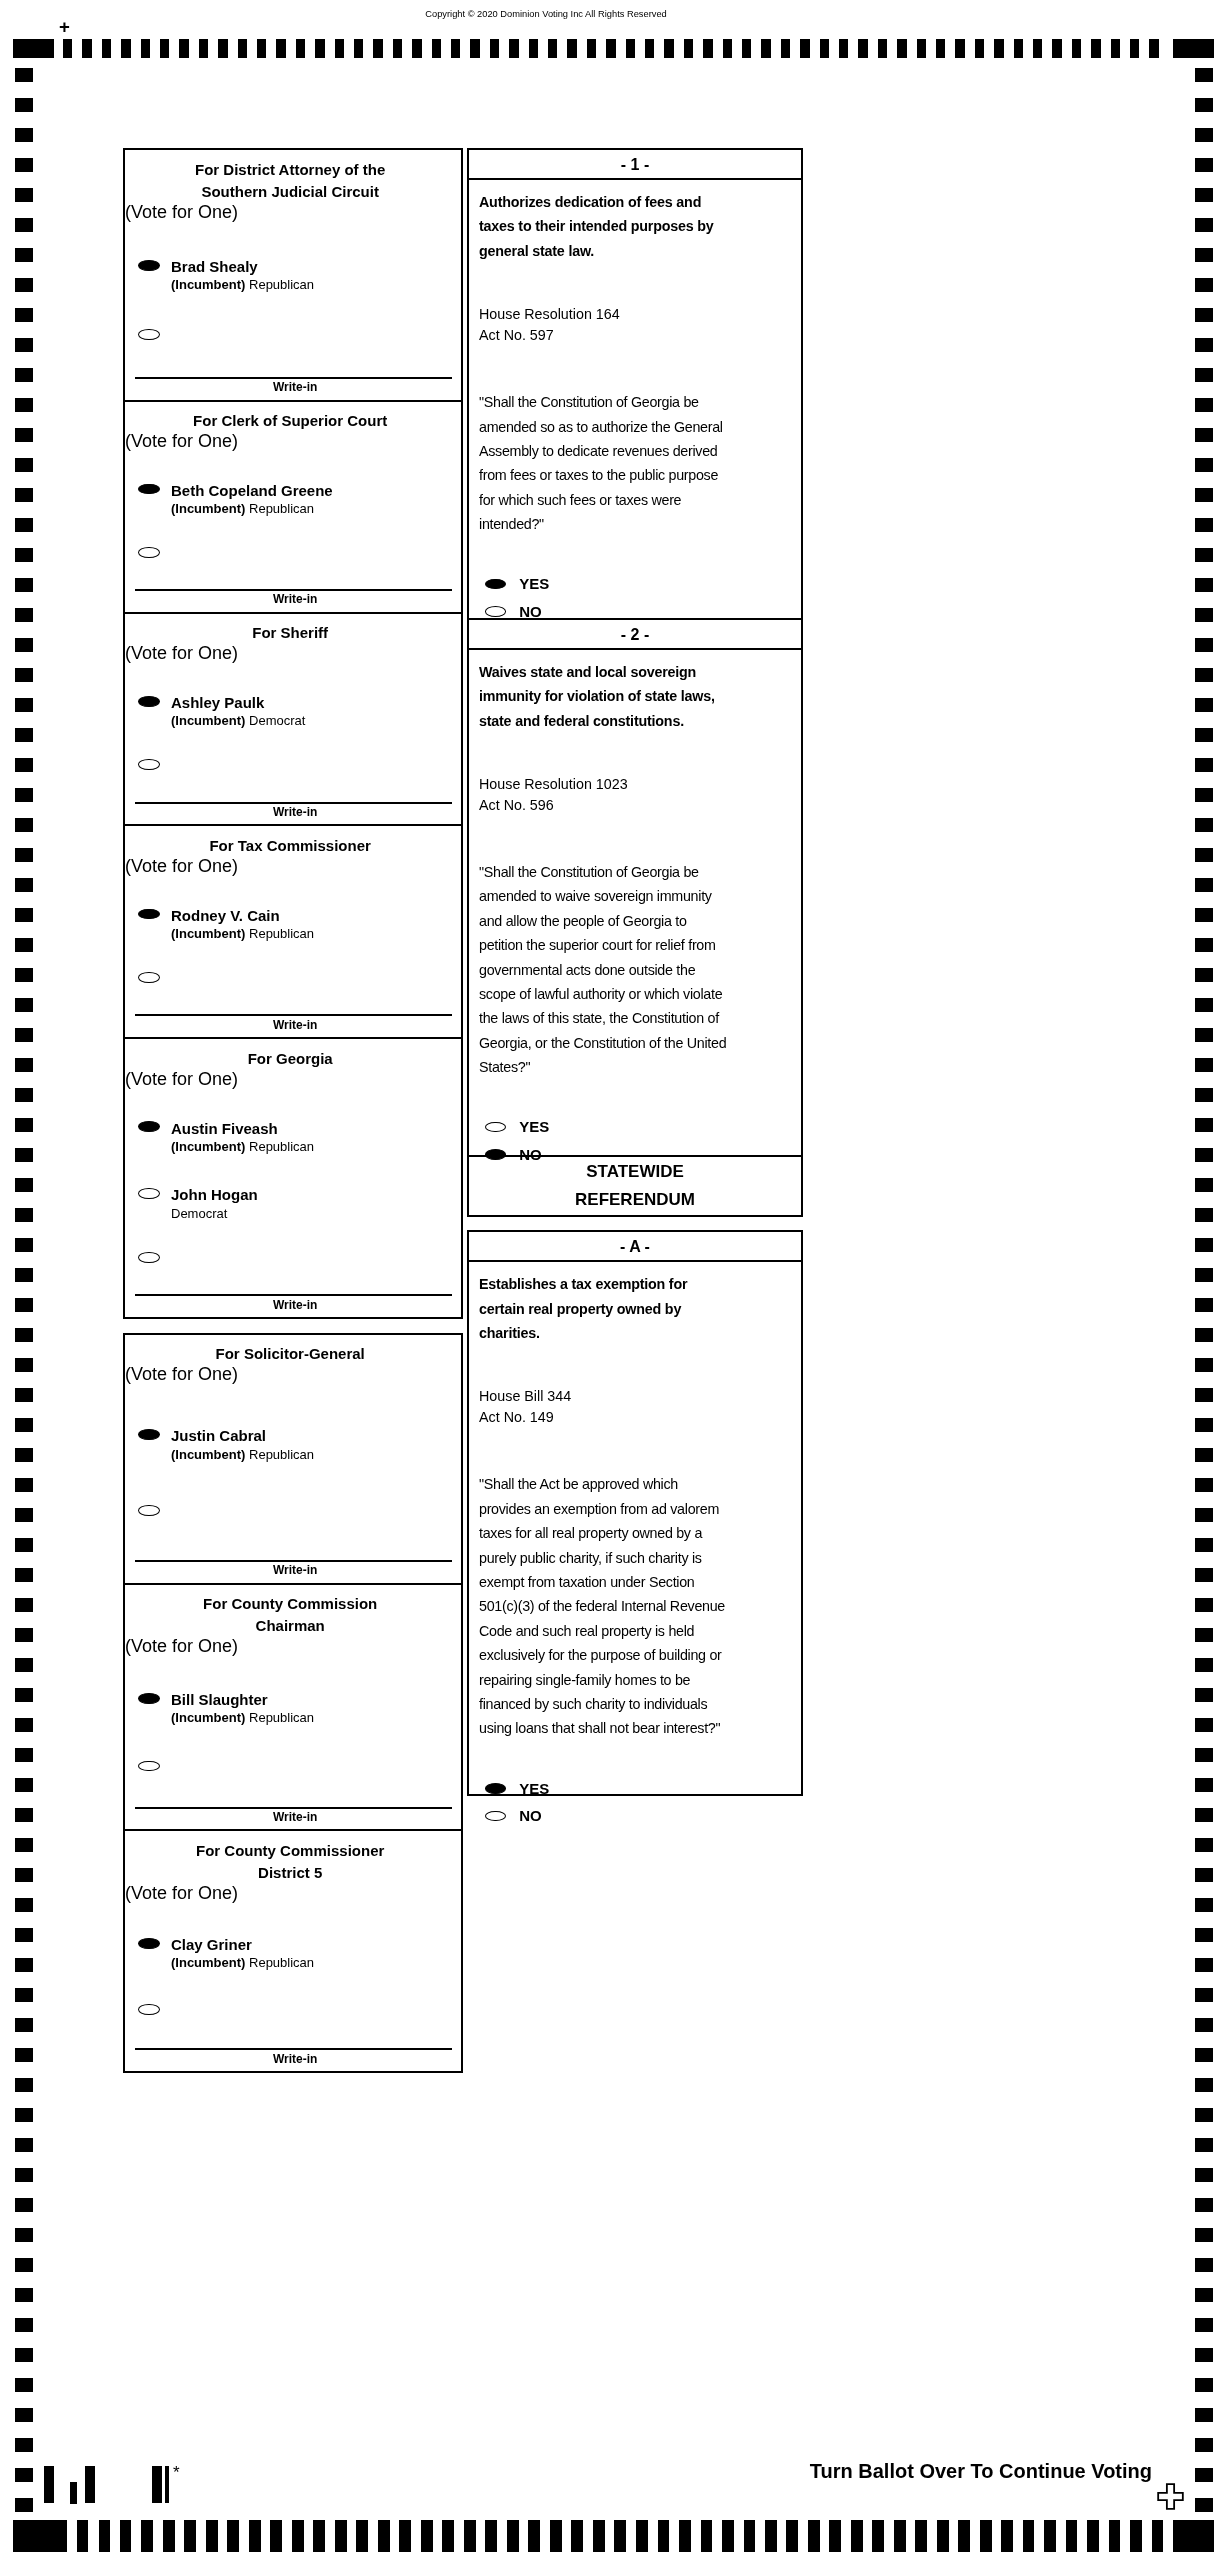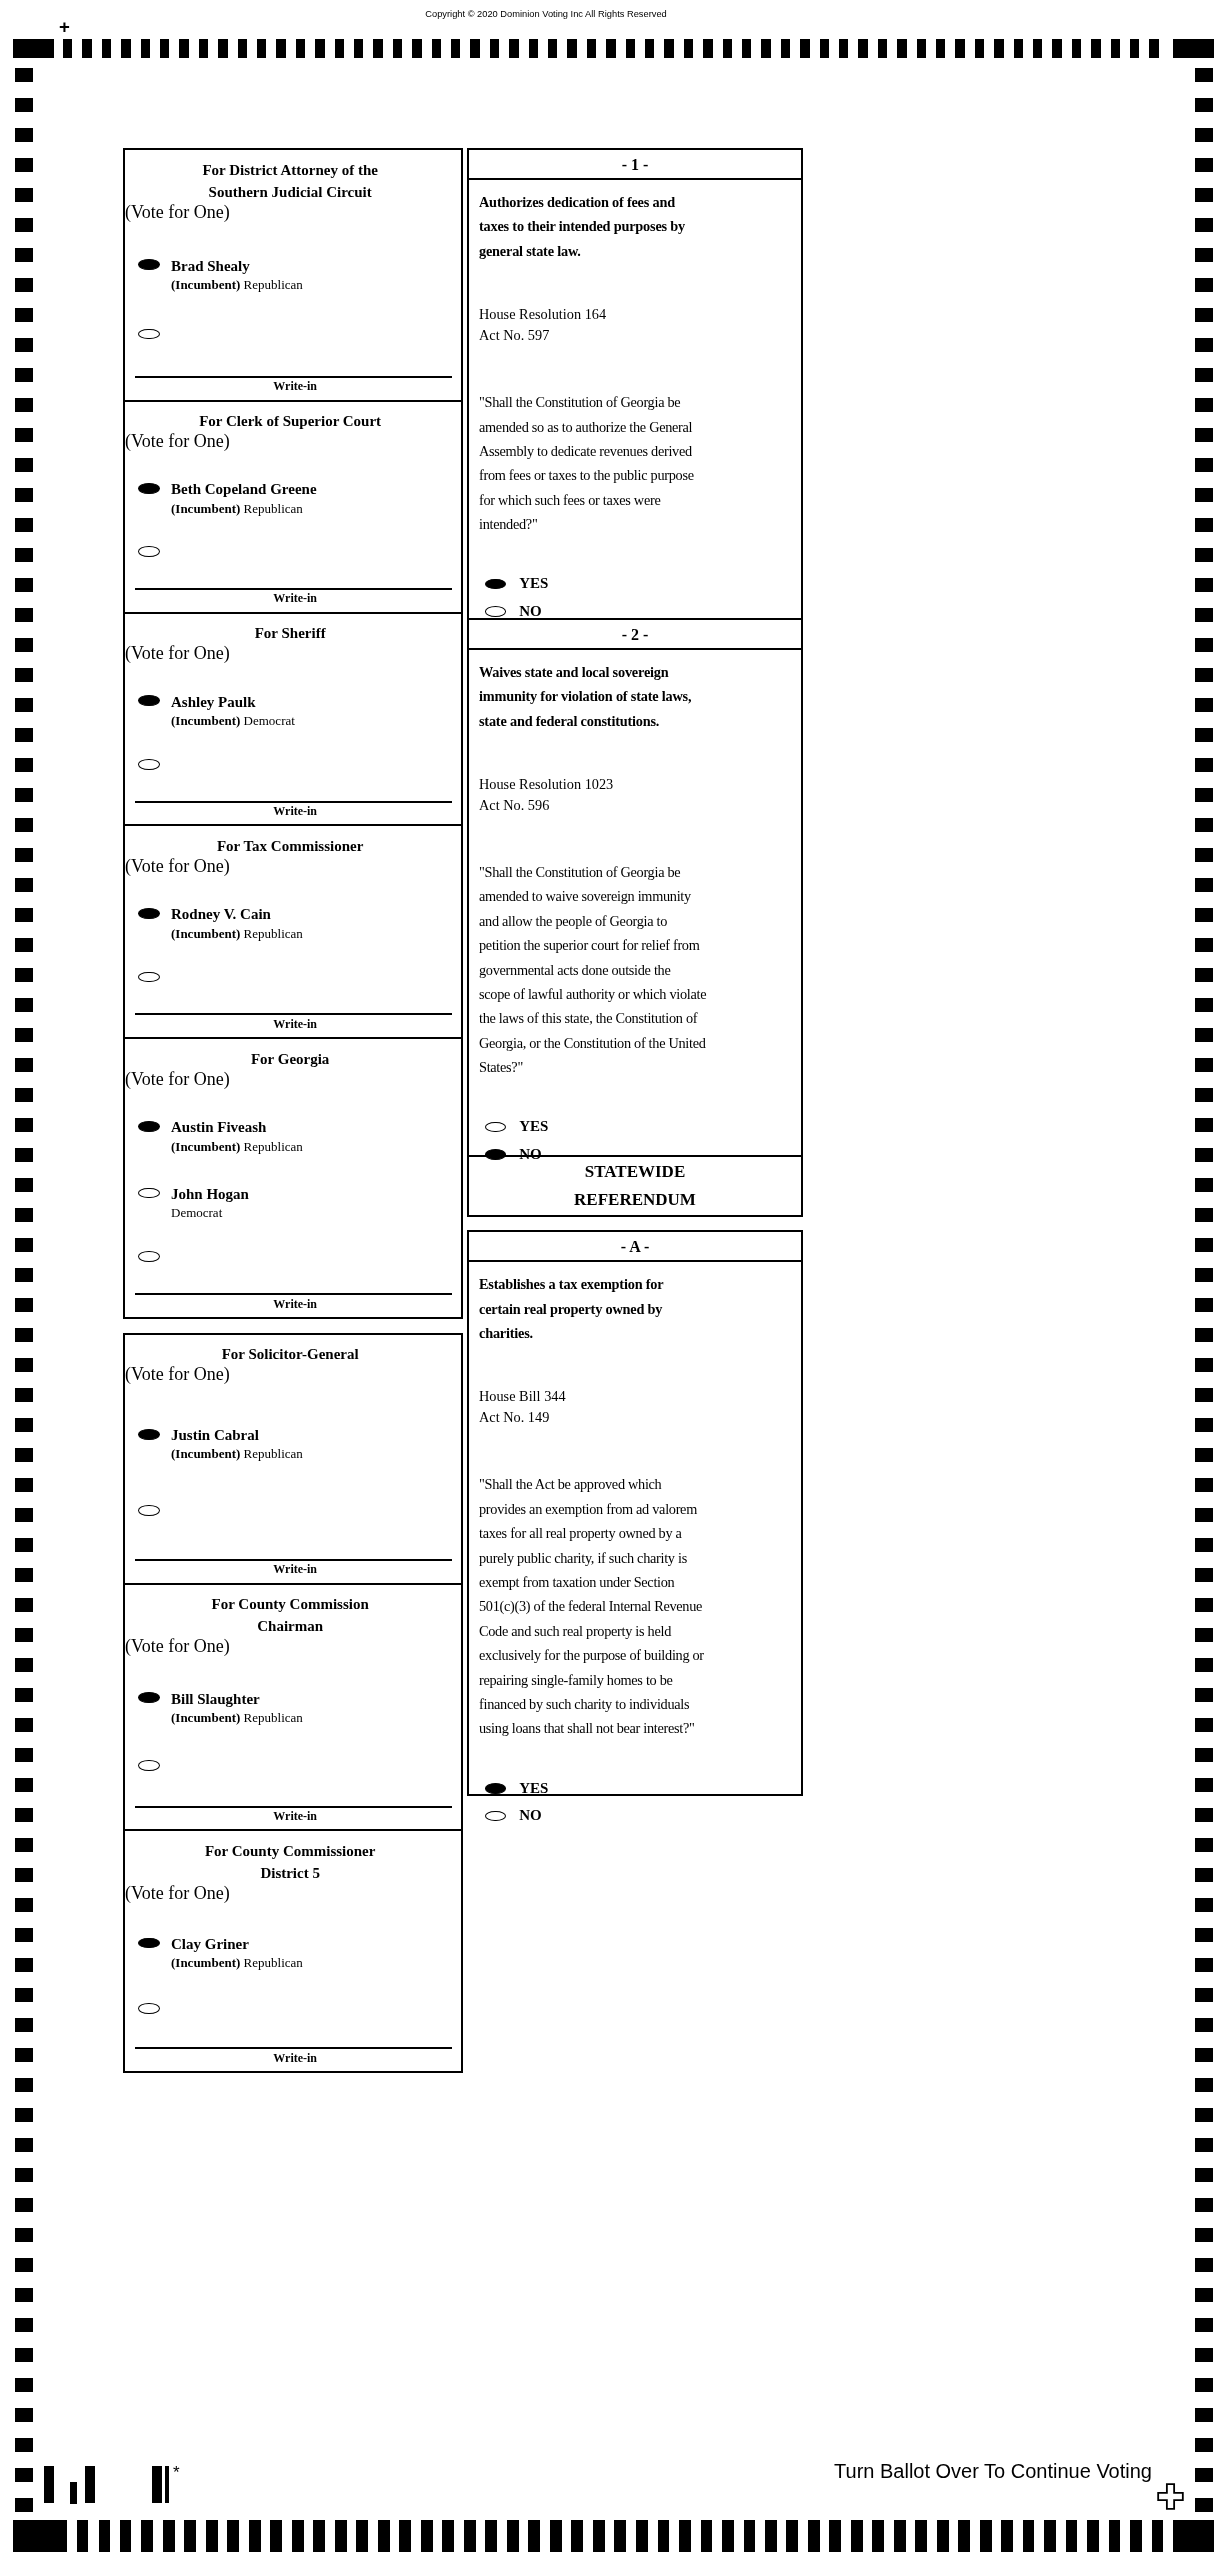--- a/index.html
+++ b/index.html
@@ -23,27 +23,27 @@
   .timing-right { left:1195px; }
   .timing-bottom { position:absolute; top:2520px; left:13px; width:1201px; height:32px; display:flex; }
   .timing-bottom .block-l { width:54px; background:#000; }
   .timing-bottom .block-r { width:41px; background:#000; }
   .timing-bottom .bars { flex:1; margin:0 10px; background:repeating-linear-gradient(90deg,#000 0 11.5px,transparent 11.5px 21.5px); }
   
   .codebar { position:absolute; background:#000; }
   .code-area { position:absolute; left:44px; top:2466px; width:186px; height:37px; }
   .asterisk-mark { position:absolute; left:129px; top:-2.9px; font-size:17px; }
   
-  .footer-instruction { position:absolute; top:2460px; right:74px; font-size:20px; font-weight:normal; white-space:nowrap; }
+  .footer-instruction { position:absolute; top:2460px; right:74px; font-size:20px; font-weight:bold; white-space:nowrap; }
   .crosshair { position:absolute; left:1156px; top:2482px; }
   
   .col { position:absolute; top:148px; }
   .col-left  { left:123px; width:340px; }
   .col-right { left:467px; width:336px; }
-  .box { border:2.2px solid #000; background:#fff; width:100%;font-family:Liberation Serif, serif; }
+  .box { border:2.2px solid #000; background:#fff; width:100%; }
   .box + .box { margin-top:-2.2px; }
   .section-gap { height:13.6px; }
   
   .contest { display:flex; flex-direction:column; padding:5.7px 5.7px 5.7px 0; }
   .c-title { text-align:center; font-weight:bold; font-size:15px; line-height:22px; padding:2.9px 4.3px 0; }
   .c-vote  { font-size:18px; line-height:19.4px; }
   .oval { display:inline-block; width:21.5px; height:10.8px; border:1.4px solid #000; border-radius:50%; background:#fff; flex:none; }
   .oval.filled { background:#000; }
   .cand { display:flex; padding-left:13px; margin-top:auto; }
   .cand .oval { margin-top:2.9px; }

